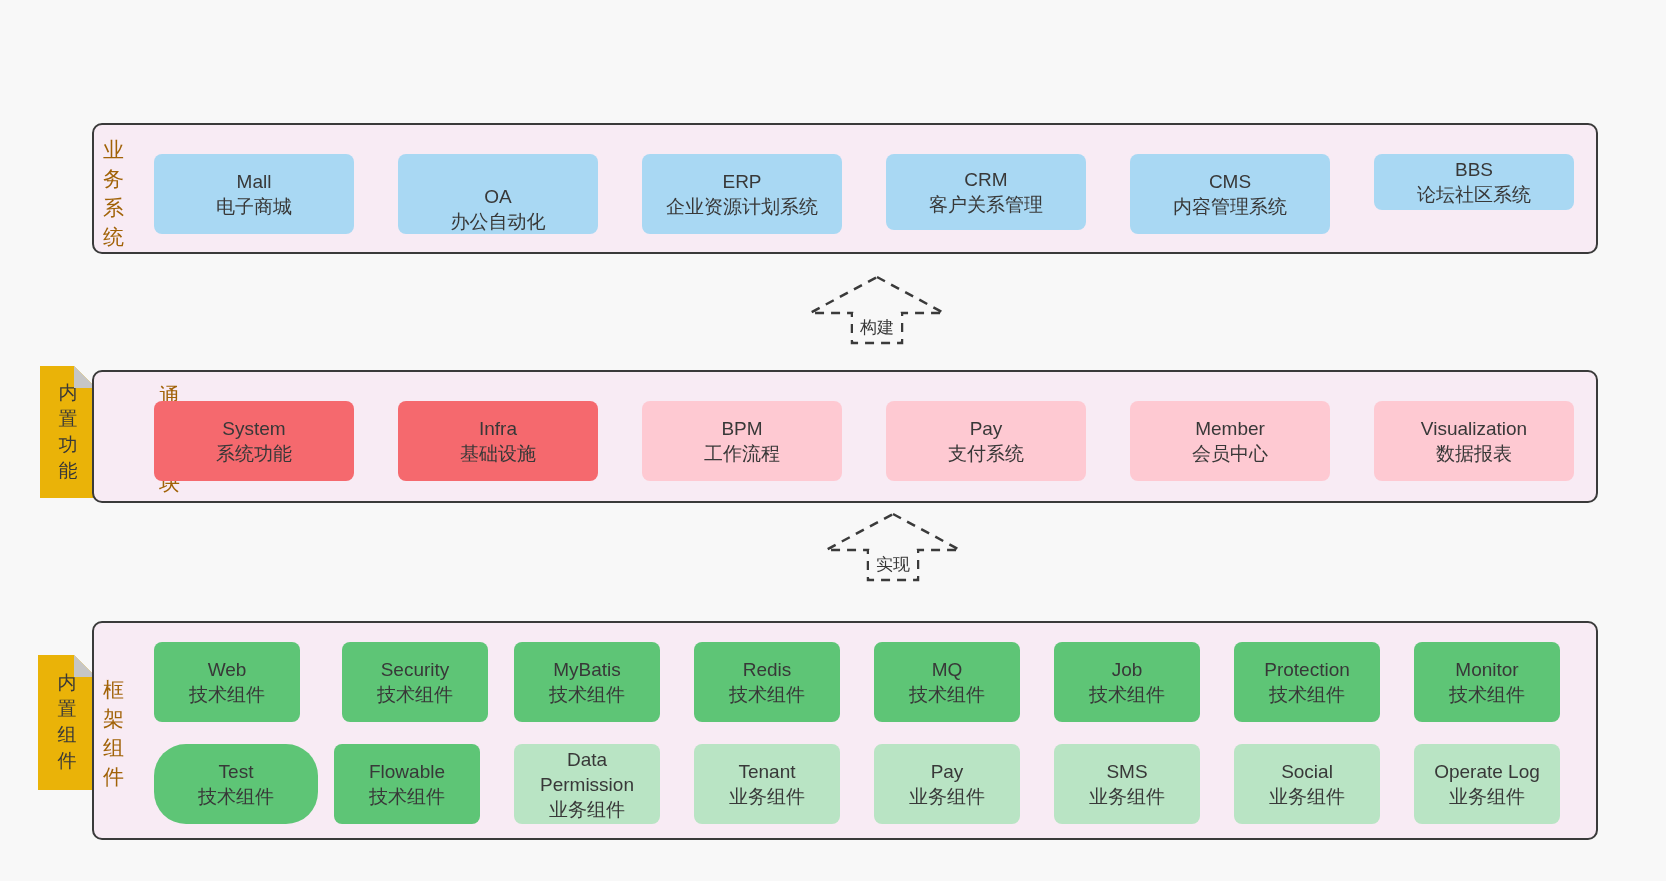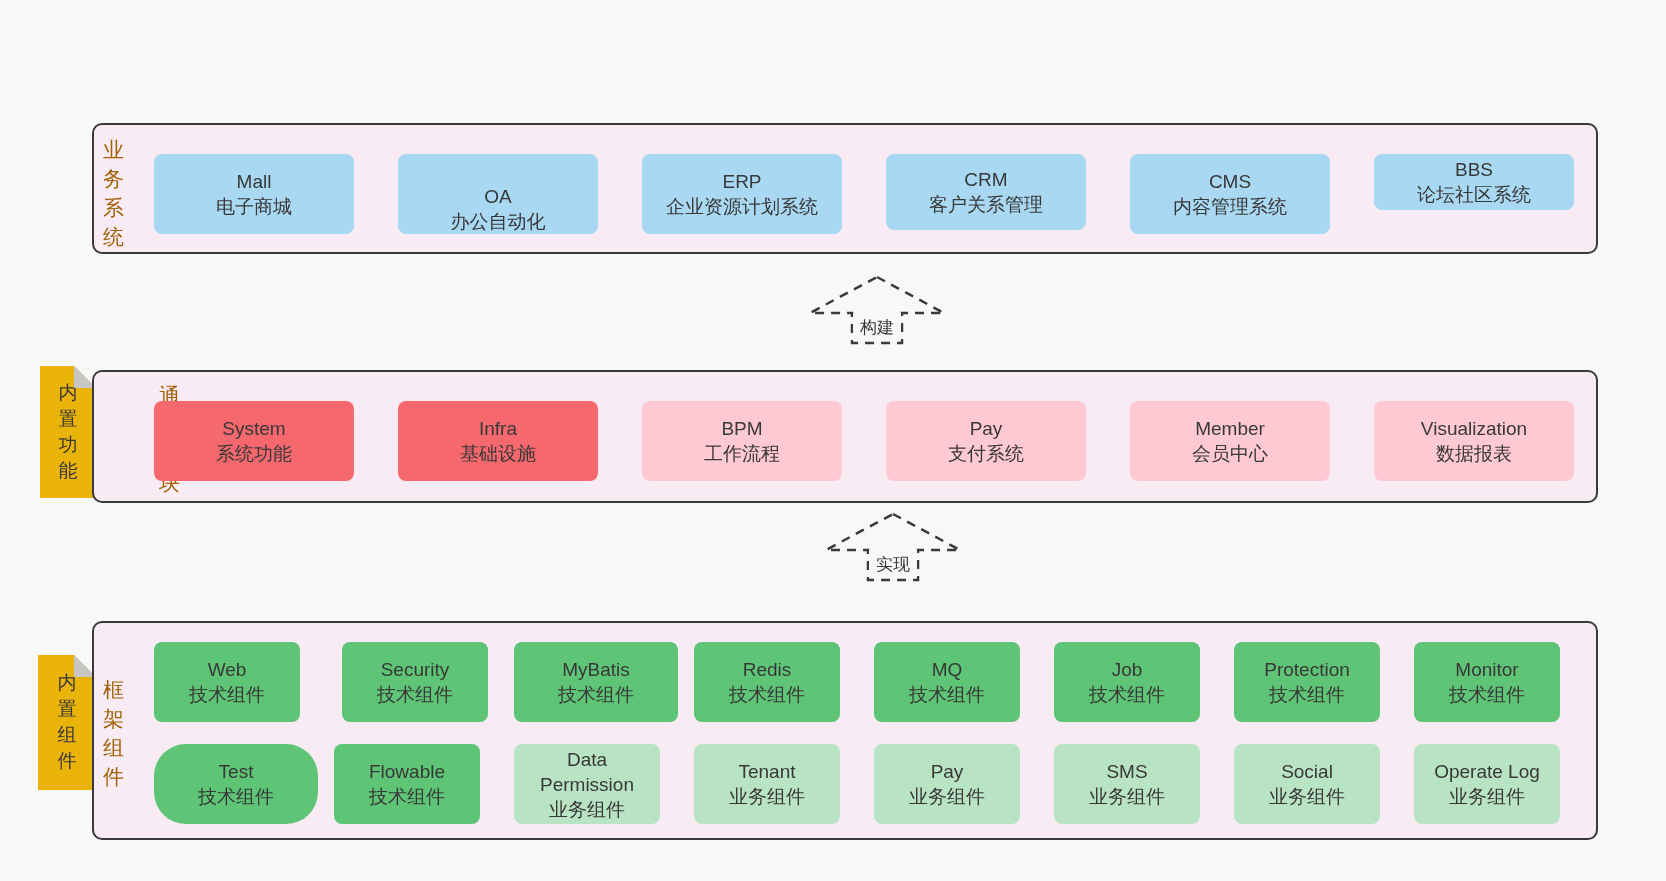--- a/index.html
+++ b/index.html
@@ -173,21 +173,21 @@
     <div class="vlabel" style="left:9px;top:52px;">框架组件</div>
 
     <div class="box v-green" style="left:60px;top:19px;width:146px;height:80px;">
       <div>Web</div>
       <div>技术组件</div>
     </div>
     <div class="box v-green" style="left:240px;top:19px;width:146px;height:80px;margin-left:8px;">
       <div>Security</div>
       <div>技术组件</div>
     </div>
-    <div class="box v-green" style="left:420px;top:19px;width:164px;height:80px;">
+    <div class="box v-green" style="left:420px;top:19px;width:146px;height:80px;">
       <div>MyBatis</div>
       <div>技术组件</div>
     </div>
     <div class="box v-green" style="left:600px;top:19px;width:146px;height:80px;">
       <div>Redis</div>
       <div>技术组件</div>
     </div>
     <div class="box v-green" style="left:780px;top:19px;width:146px;height:80px;">
       <div>MQ</div>
       <div>技术组件</div>

